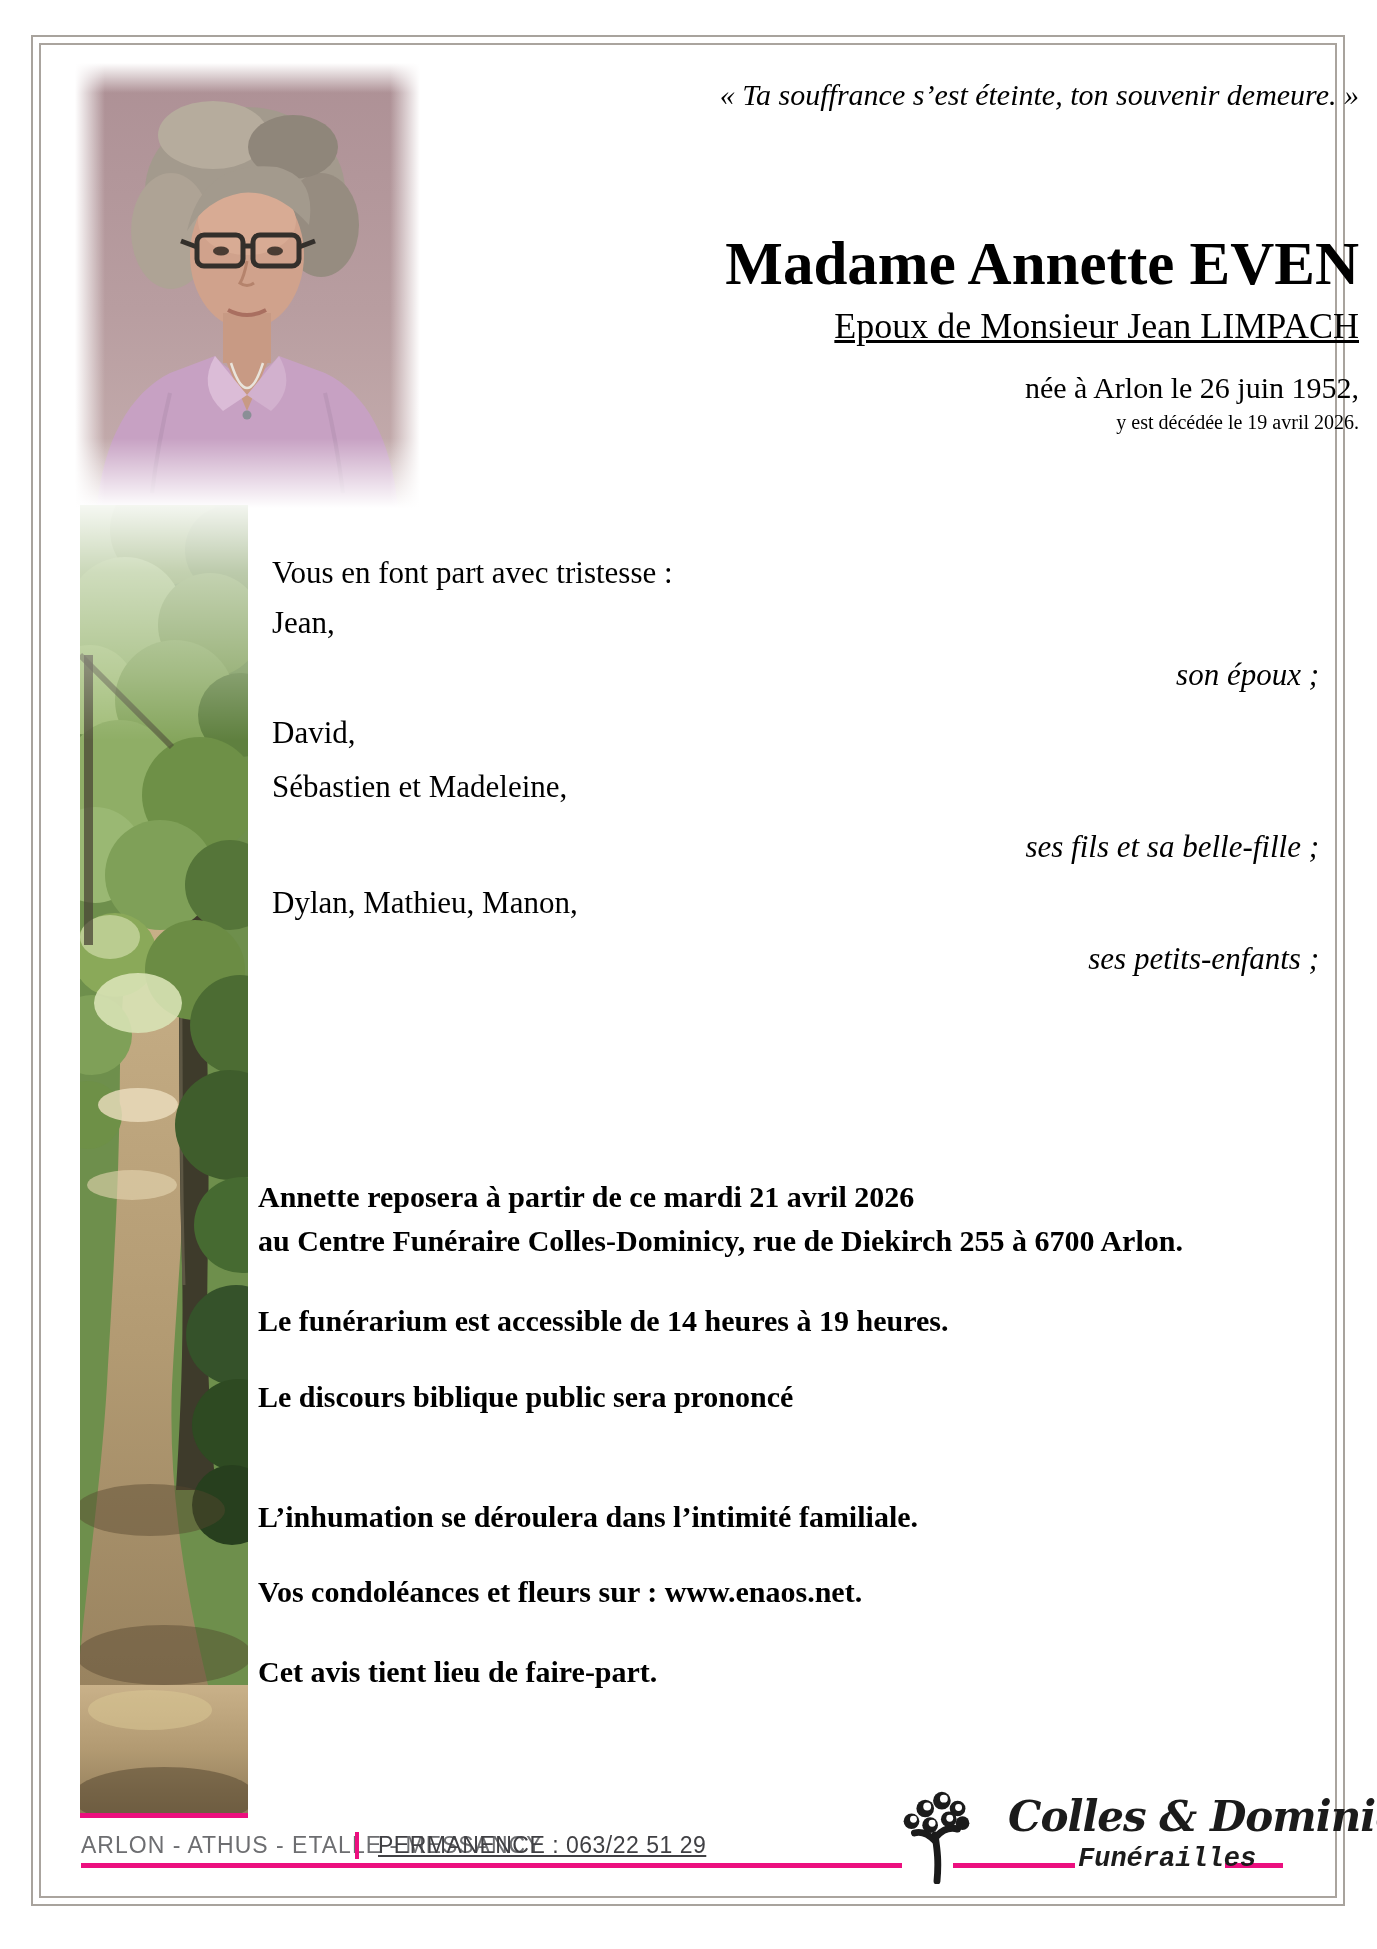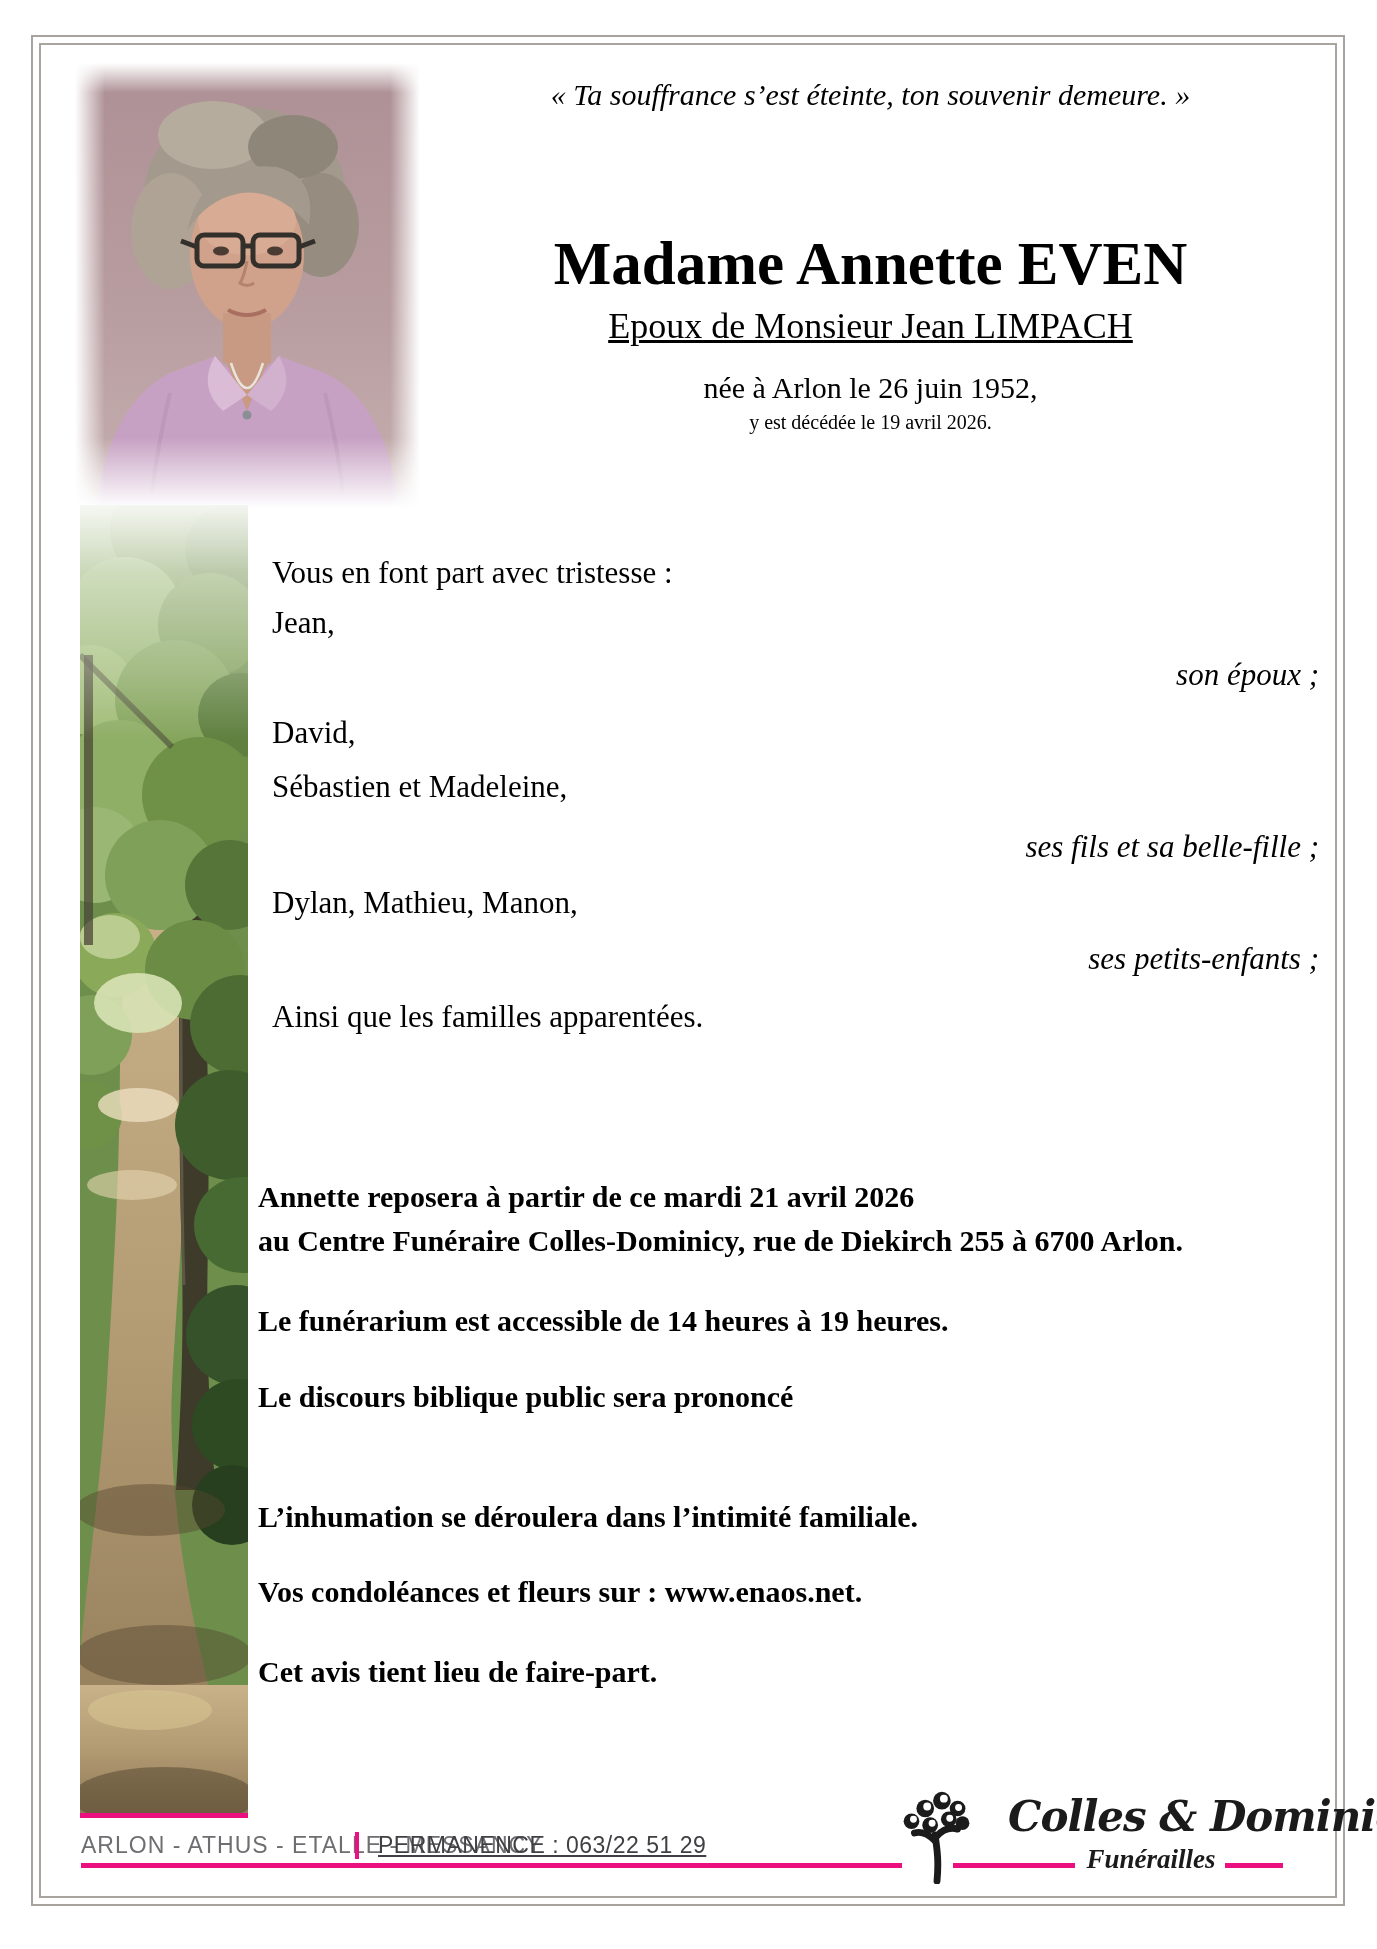--- a/index.html
+++ b/index.html
@@ -10,21 +10,21 @@
   }
   
   .frame-outer{position:absolute;left:31px;top:35px;width:1314px;height:1871px;
     border:2px solid #a8a39d;box-sizing:border-box;}
   .frame-inner{position:absolute;left:39px;top:43px;width:1298px;height:1855px;
     border:2px solid #aaa49e;box-sizing:border-box;}
 
   .abs{position:absolute;line-height:1.12;white-space:nowrap;}
 
   
-  .hdr{left:418px;width:905px;text-align:center;}
+  .hdr{left:454px;width:905px;text-align:right;}
   .quote{top:78px;font-style:italic;font-size:30px;}
   .title{top:230px;font-weight:bold;font-size:61px;}
   .subtitle{top:306px;font-size:36px;text-decoration:underline;}
   .birthline{top:371px;font-size:30px;}
   .deathline{top:411px;font-size:20px;}
 
   
   .fam-left{left:272px;font-size:31px;text-align:right;}
   .fam-right{right:58px;font-size:31px;font-style:italic;text-align:right;}
 
@@ -44,21 +44,21 @@
   .foot-permanence{top:1833px;left:378px;font-family:"Liberation Sans",sans-serif;
     font-size:23px;color:#404044;letter-spacing:0.5px;text-decoration:underline;}
   .rule-1{position:absolute;left:81px;top:1863px;width:821px;height:5px;}
   .rule-2{position:absolute;left:953px;top:1863px;width:122px;height:5px;}
   .rule-dash{position:absolute;left:1225px;top:1863px;width:58px;height:5px;}
   .tree-logo{position:absolute;left:893px;top:1782px;width:88px;height:102px;}
   .brand-name{top:1796px;left:1008px;width:300px;text-align:center;
     font-family:"DejaVu Serif",serif;font-style:italic;font-weight:bold;
     font-size:42px;color:#1b1b1b;letter-spacing:-1px;line-height:1;}
   .brand-sub{top:1846px;left:1078px;width:146px;text-align:center;
-    font-family:Liberation Serif, serif;font-style:italic;font-weight:bold;
+    font-family:Liberation Mono, monospace;font-style:italic;font-weight:bold;
     font-size:27px;color:#1b1b1b;line-height:1;}
 </style>
 </head>
 <body>
 
 <div class="page">
 
   <div class="frame-outer"></div>
   <div class="frame-inner"></div>
 
@@ -195,21 +195,20 @@
   <div class="abs hdr deathline">y est décédée le 19 avril 2026.</div>
 
   <div class="abs fam-left" style="top:556px">Vous en font part avec tristesse :</div>
   <div class="abs fam-left" style="top:606px">Jean,</div>
   <div class="abs fam-right" style="top:658px">son époux ;</div>
   <div class="abs fam-left" style="top:716px">David,</div>
   <div class="abs fam-left" style="top:770px">Sébastien et Madeleine,</div>
   <div class="abs fam-right" style="top:830px">ses fils et sa belle-fille ;</div>
   <div class="abs fam-left" style="top:886px">Dylan, Mathieu, Manon,</div>
   <div class="abs fam-right" style="top:942px">ses petits-enfants ;</div>
-  <div class="abs fam-left" style="top:1000px">Ainsi que les familles apparentées.</div>
 
   <div class="abs ann" style="top:1180px">Annette reposera à partir de ce mardi 21 avril 2026</div>
   <div class="abs ann" style="top:1224px">au Centre Funéraire Colles-Dominicy, rue de Diekirch 255 à 6700 Arlon.</div>
   <div class="abs ann" style="top:1304px">Le funérarium est accessible de 14 heures à 19 heures.</div>
   <div class="abs ann" style="top:1380px">Le discours biblique public sera prononcé</div>
   <div class="abs ann" style="top:1500px">L’inhumation se déroulera dans l’intimité familiale.</div>
   <div class="abs ann" style="top:1575px">Vos condoléances et fleurs sur : www.enaos.net.</div>
   <div class="abs ann" style="top:1655px">Cet avis tient lieu de faire-part.</div>
 
   <div class="strip-underline accent"></div>

